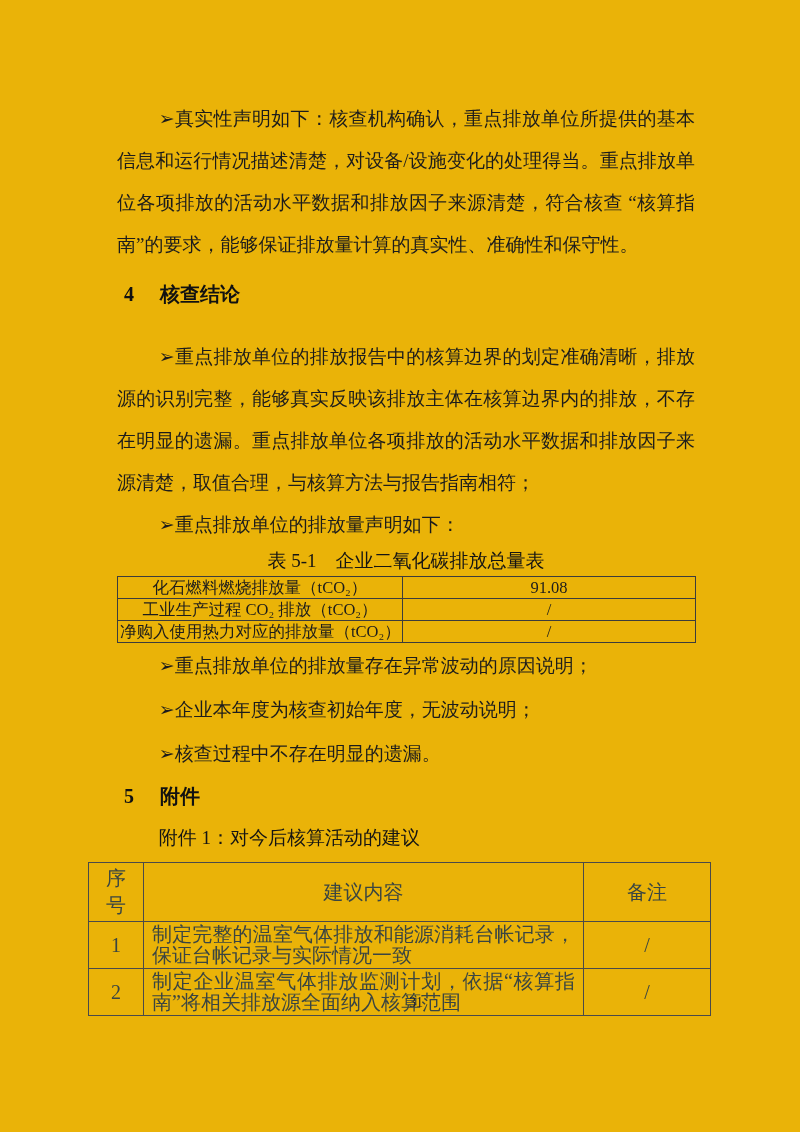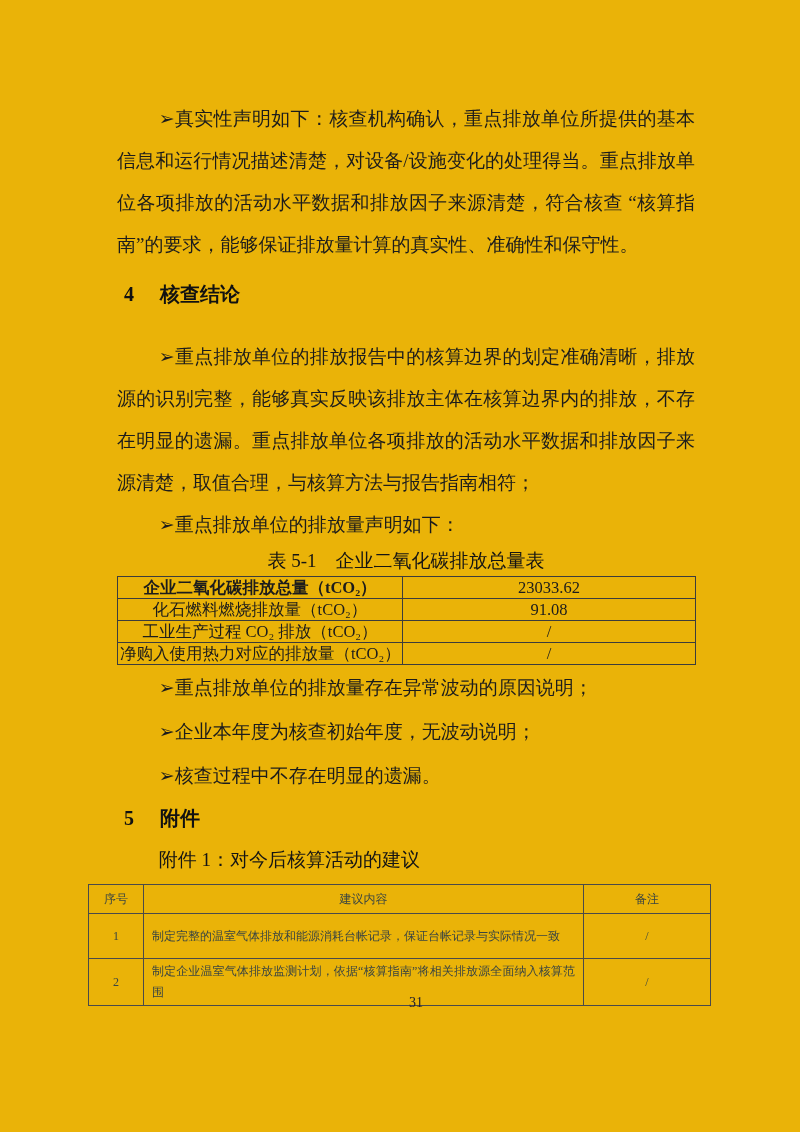--- a/index.html
+++ b/index.html
@@ -79,21 +79,21 @@
     margin: 12px 0 0 0;
     text-indent: 2.2em;
     color: #141414;
   }
   table.appendix {
     border-collapse: collapse;
     width: 622px;
     margin-left: -29px;
     margin-top: 9px;
     table-layout: fixed;
-    font-size: 12px;
+    font-size: 20px;
     color: #3a4542;
   }
   table.appendix col.a1 { width: 55px; }
   table.appendix col.a2 { width: 440px; }
   table.appendix col.a3 { width: 127px; }
   table.appendix th, table.appendix td {
     border: 1px solid #4a4a4a;
     padding: 2px 8px;
     font-weight: normal;
     vertical-align: middle;
@@ -142,24 +142,20 @@
     <p class="para single-line">➢重点排放单位的排放量声明如下：</p>
 
     <p class="table-caption">表 5-1　企业二氧化碳排放总量表</p>
 
     <table class="emissions">
       <colgroup>
           <col class="c1">
           <col class="c2">
         </colgroup>
       <tbody>
-        <tr class="total-row">
-          <td class="label-cell">企业二氧化碳排放总量（tCO₂）</td>
-          <td class="value-cell">23033.62</td>
-        </tr>
         <tr>
           <td class="label-cell">化石燃料燃烧排放量（tCO₂）</td>
           <td class="value-cell">91.08</td>
         </tr>
         <tr>
           <td class="label-cell">工业生产过程 CO₂ 排放（tCO₂）</td>
           <td class="value-cell">/</td>
         </tr>
         <tr>
           <td class="label-cell">净购入使用热力对应的排放量（tCO₂）</td>

